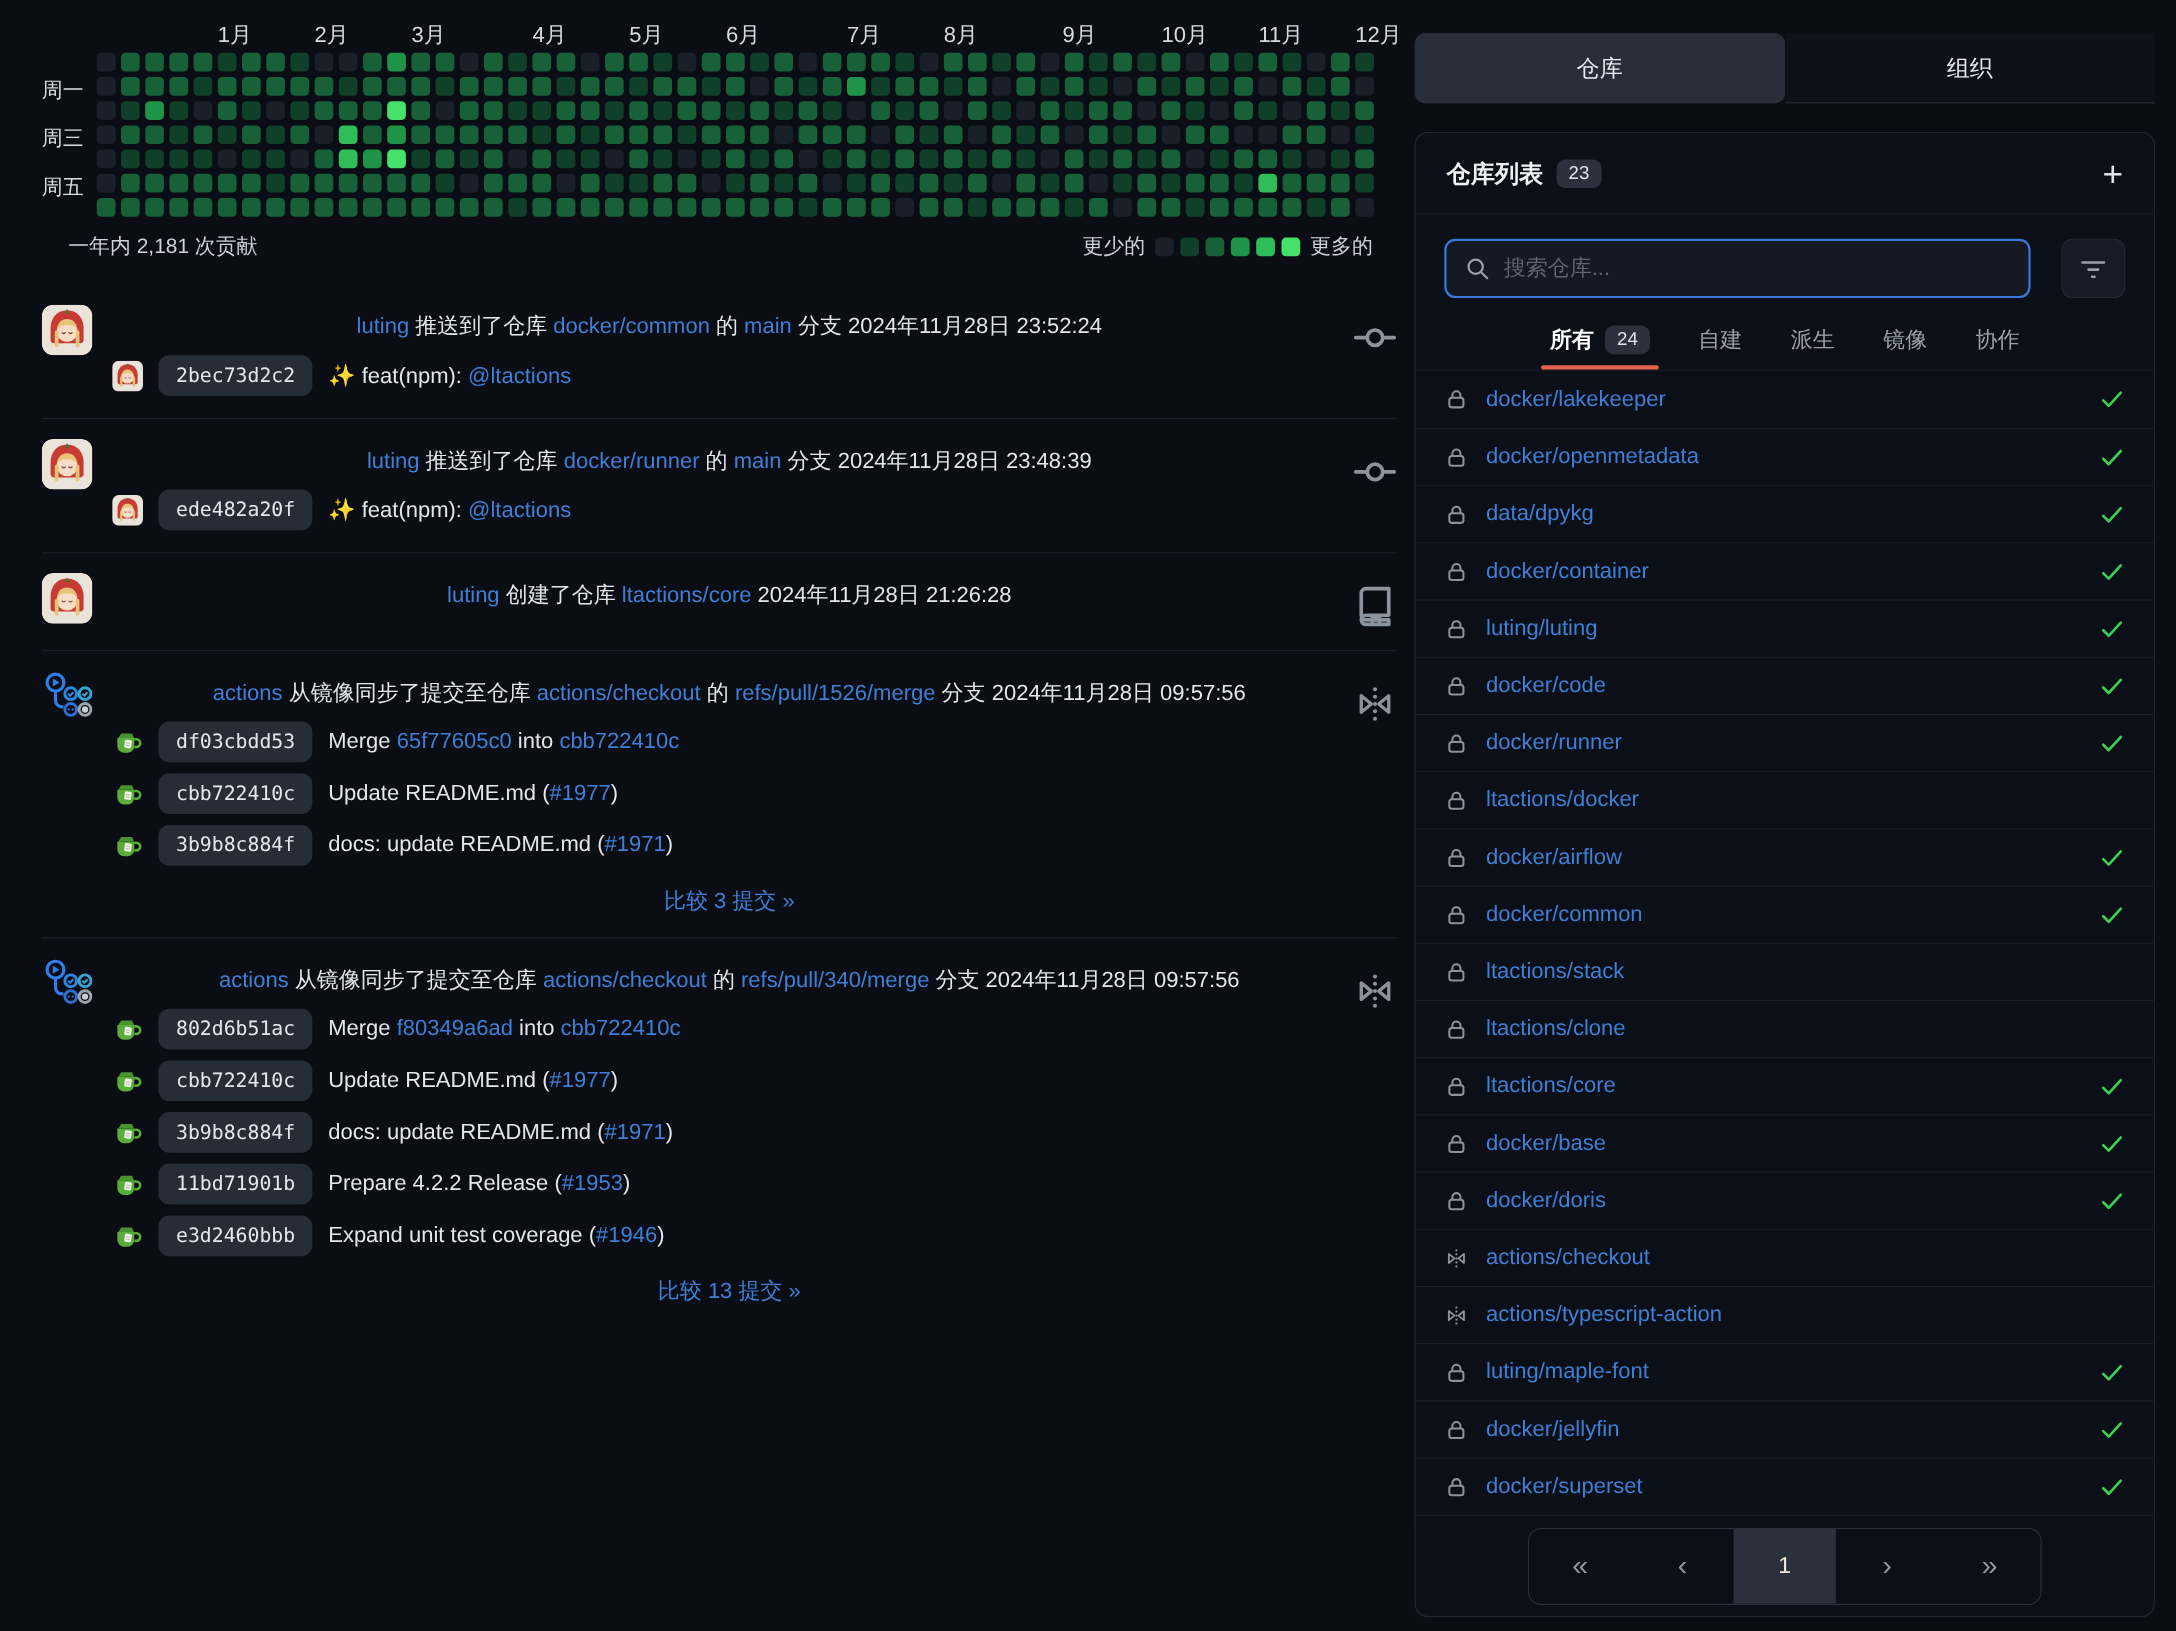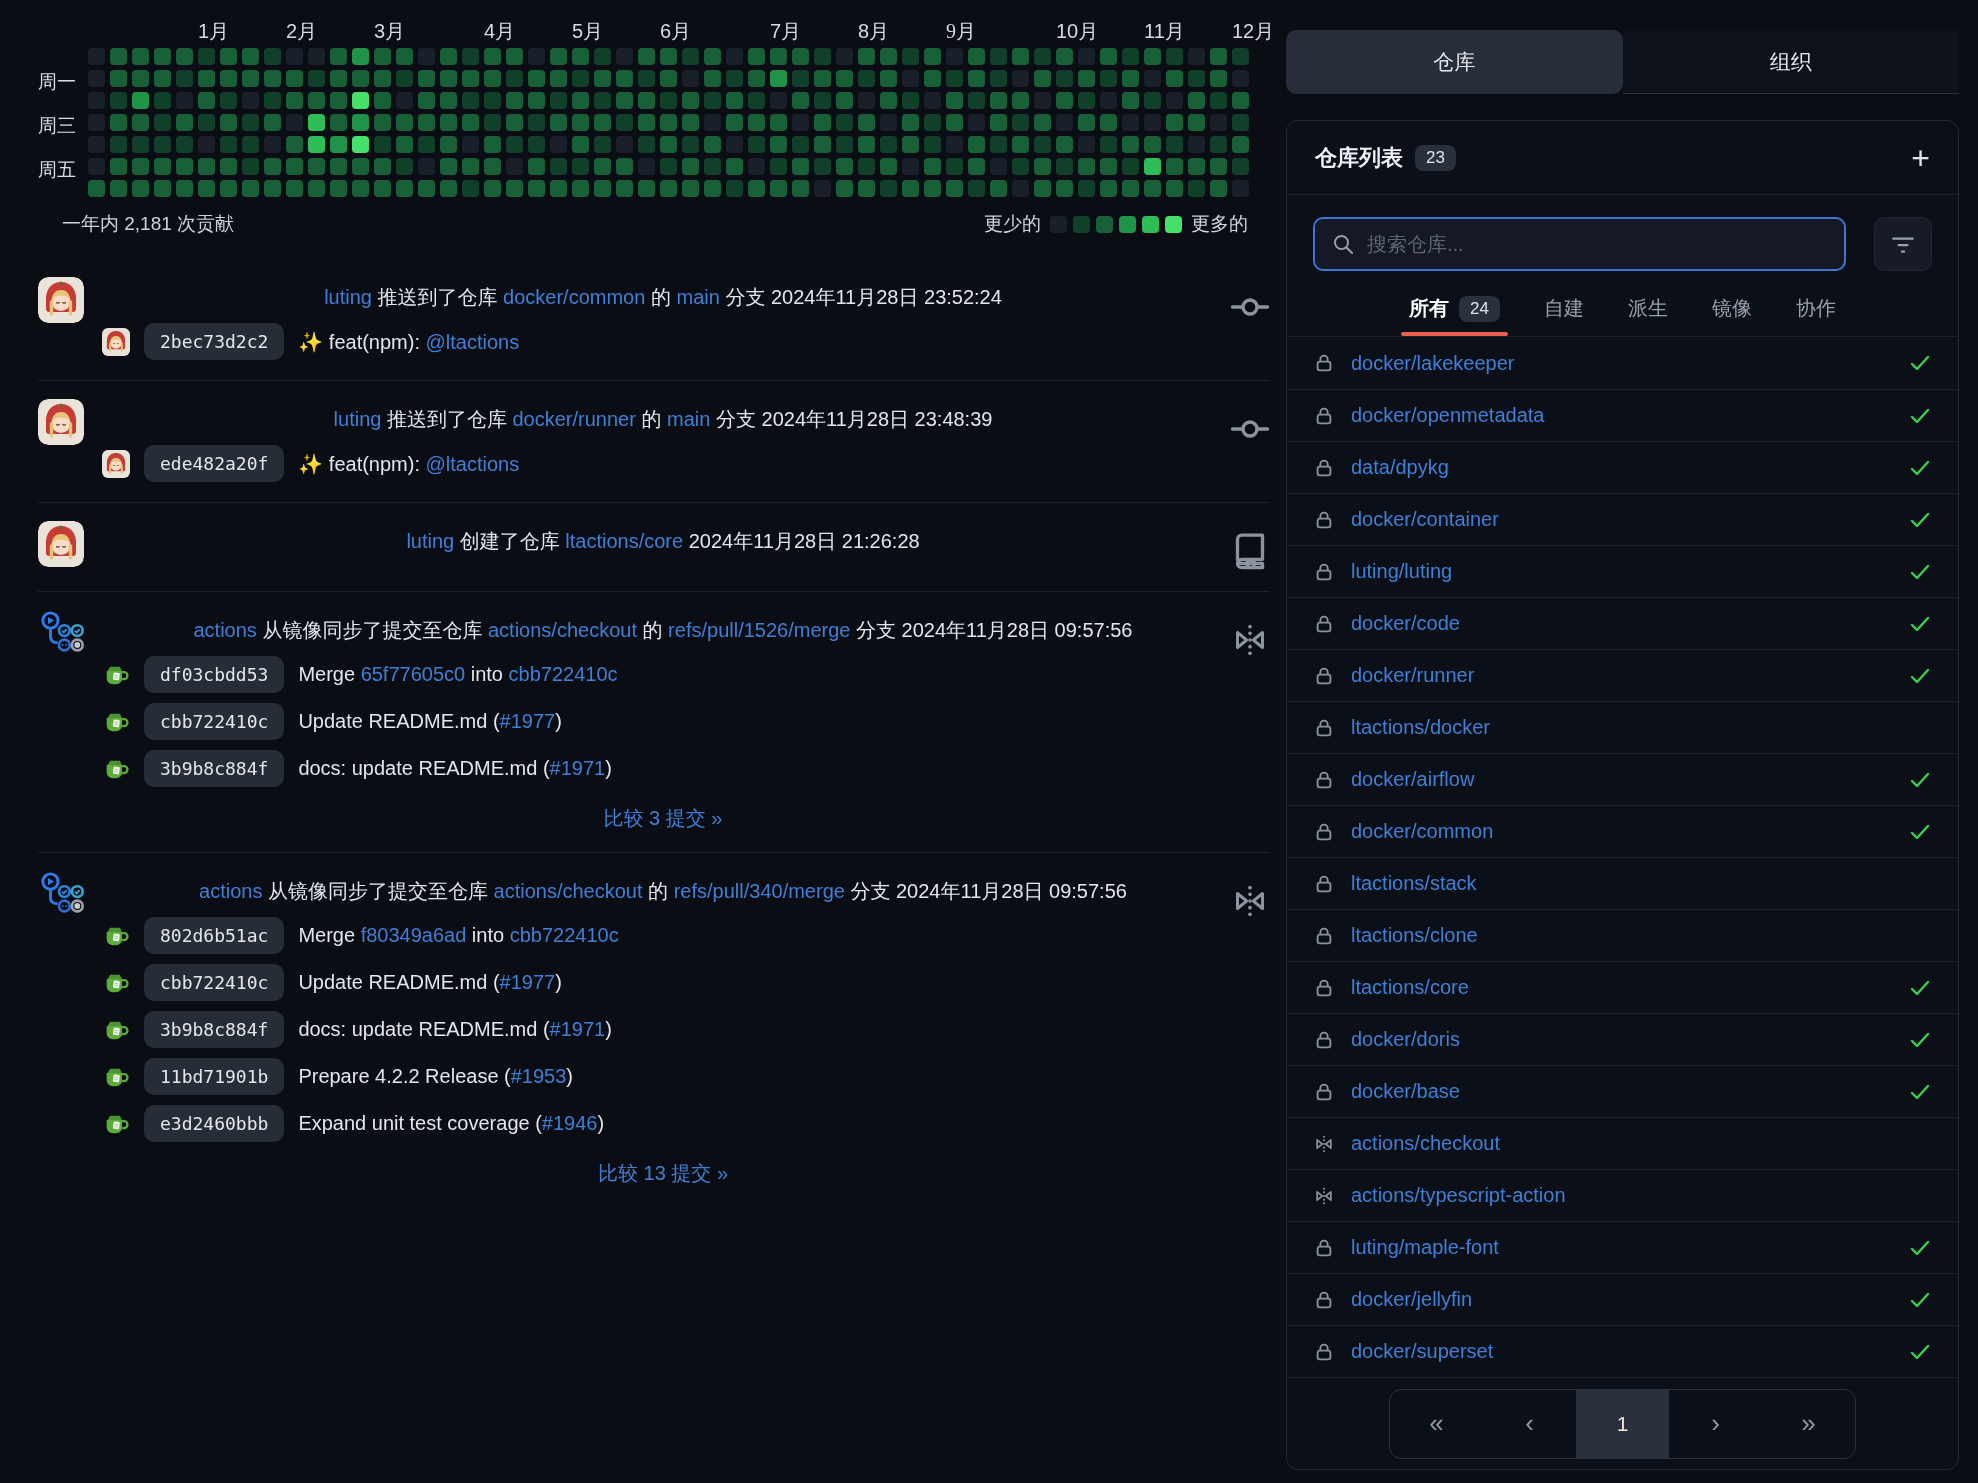--- a/index.html
+++ b/index.html
@@ -126,21 +126,21 @@
   <div class="hm-wrap">
     <div class="hm-months" id="hm-months">
         <span class="month-label" style="left: 110px;">1月</span>
         <span class="month-label" style="left: 198px;">2月</span>
         <span class="month-label" style="left: 286px;">3月</span>
         <span class="month-label" style="left: 396px;">4月</span>
         <span class="month-label" style="left: 484px;">5月</span>
         <span class="month-label" style="left: 572px;">6月</span>
         <span class="month-label" style="left: 682px;">7月</span>
         <span class="month-label" style="left: 770px;">8月</span>
-        <span class="month-label" style="left: 858px; font-family: Liberation Serif, serif;">9月</span>
+        <span class="month-label" style="left: 878px;">9月</span>
         <span class="month-label" style="left: 968px;">10月</span>
         <span class="month-label" style="left: 1056px;">11月</span>
         <span class="month-label" style="left: 1144px;">12月</span>
       </div>
     <div class="hm-body">
       <div class="hm-grid" id="hm-grid">
           <div class="cell" style="background: rgb(26, 32, 42);"></div>
           <div class="cell" style="background: rgb(26, 32, 42);"></div>
           <div class="cell" style="background: rgb(26, 32, 42);"></div>
           <div class="cell" style="background: rgb(26, 32, 42);"></div>
@@ -993,33 +993,33 @@
               <path d="M4 13l5 5L20 6"></path>
             </svg></span>
     </div>
     <div class="repo-row">
       <span class="repo-icon">
             <svg viewBox="0 0 24 24" fill="none" stroke="#8b949e" stroke-width="2" stroke-linejoin="round">
               <rect x="5" y="10.5" width="14" height="9.5" rx="2.5"></rect>
               <path d="M8 10.5V8a4 4 0 0 1 8 0v2.5"></path>
             </svg>
           </span>
+      <span class="repo-name link">docker/base</span>
+      <span class="repo-check"><svg viewBox="0 0 24 24" fill="none" stroke="#3ecf52" stroke-width="2.4" stroke-linecap="round" stroke-linejoin="round">
+              <path d="M4 13l5 5L20 6"></path>
+            </svg></span>
+    </div>
+    <div class="repo-row">
+      <span class="repo-icon">
+            <svg viewBox="0 0 24 24" fill="none" stroke="#8b949e" stroke-width="2" stroke-linejoin="round">
+              <rect x="5" y="10.5" width="14" height="9.5" rx="2.5"></rect>
+              <path d="M8 10.5V8a4 4 0 0 1 8 0v2.5"></path>
+            </svg>
+          </span>
       <span class="repo-name link">docker/doris</span>
-      <span class="repo-check"><svg viewBox="0 0 24 24" fill="none" stroke="#3ecf52" stroke-width="2.4" stroke-linecap="round" stroke-linejoin="round">
-              <path d="M4 13l5 5L20 6"></path>
-            </svg></span>
-    </div>
-    <div class="repo-row">
-      <span class="repo-icon">
-            <svg viewBox="0 0 24 24" fill="none" stroke="#8b949e" stroke-width="2" stroke-linejoin="round">
-              <rect x="5" y="10.5" width="14" height="9.5" rx="2.5"></rect>
-              <path d="M8 10.5V8a4 4 0 0 1 8 0v2.5"></path>
-            </svg>
-          </span>
-      <span class="repo-name link">docker/base</span>
       <span class="repo-check"><svg viewBox="0 0 24 24" fill="none" stroke="#3ecf52" stroke-width="2.4" stroke-linecap="round" stroke-linejoin="round">
               <path d="M4 13l5 5L20 6"></path>
             </svg></span>
     </div>
     <div class="repo-row">
       <span class="repo-icon">
             <svg viewBox="0 0 24 24">
               <path d="M4.5 7.5 10 12l-5.5 4.5z" fill="none" stroke="#8b949e" stroke-width="1.8" stroke-linejoin="round"></path>
               <path d="M19.5 7.5 14 12l5.5 4.5z" fill="none" stroke="#8b949e" stroke-width="1.8" stroke-linejoin="round"></path>
               <g fill="#8b949e">

